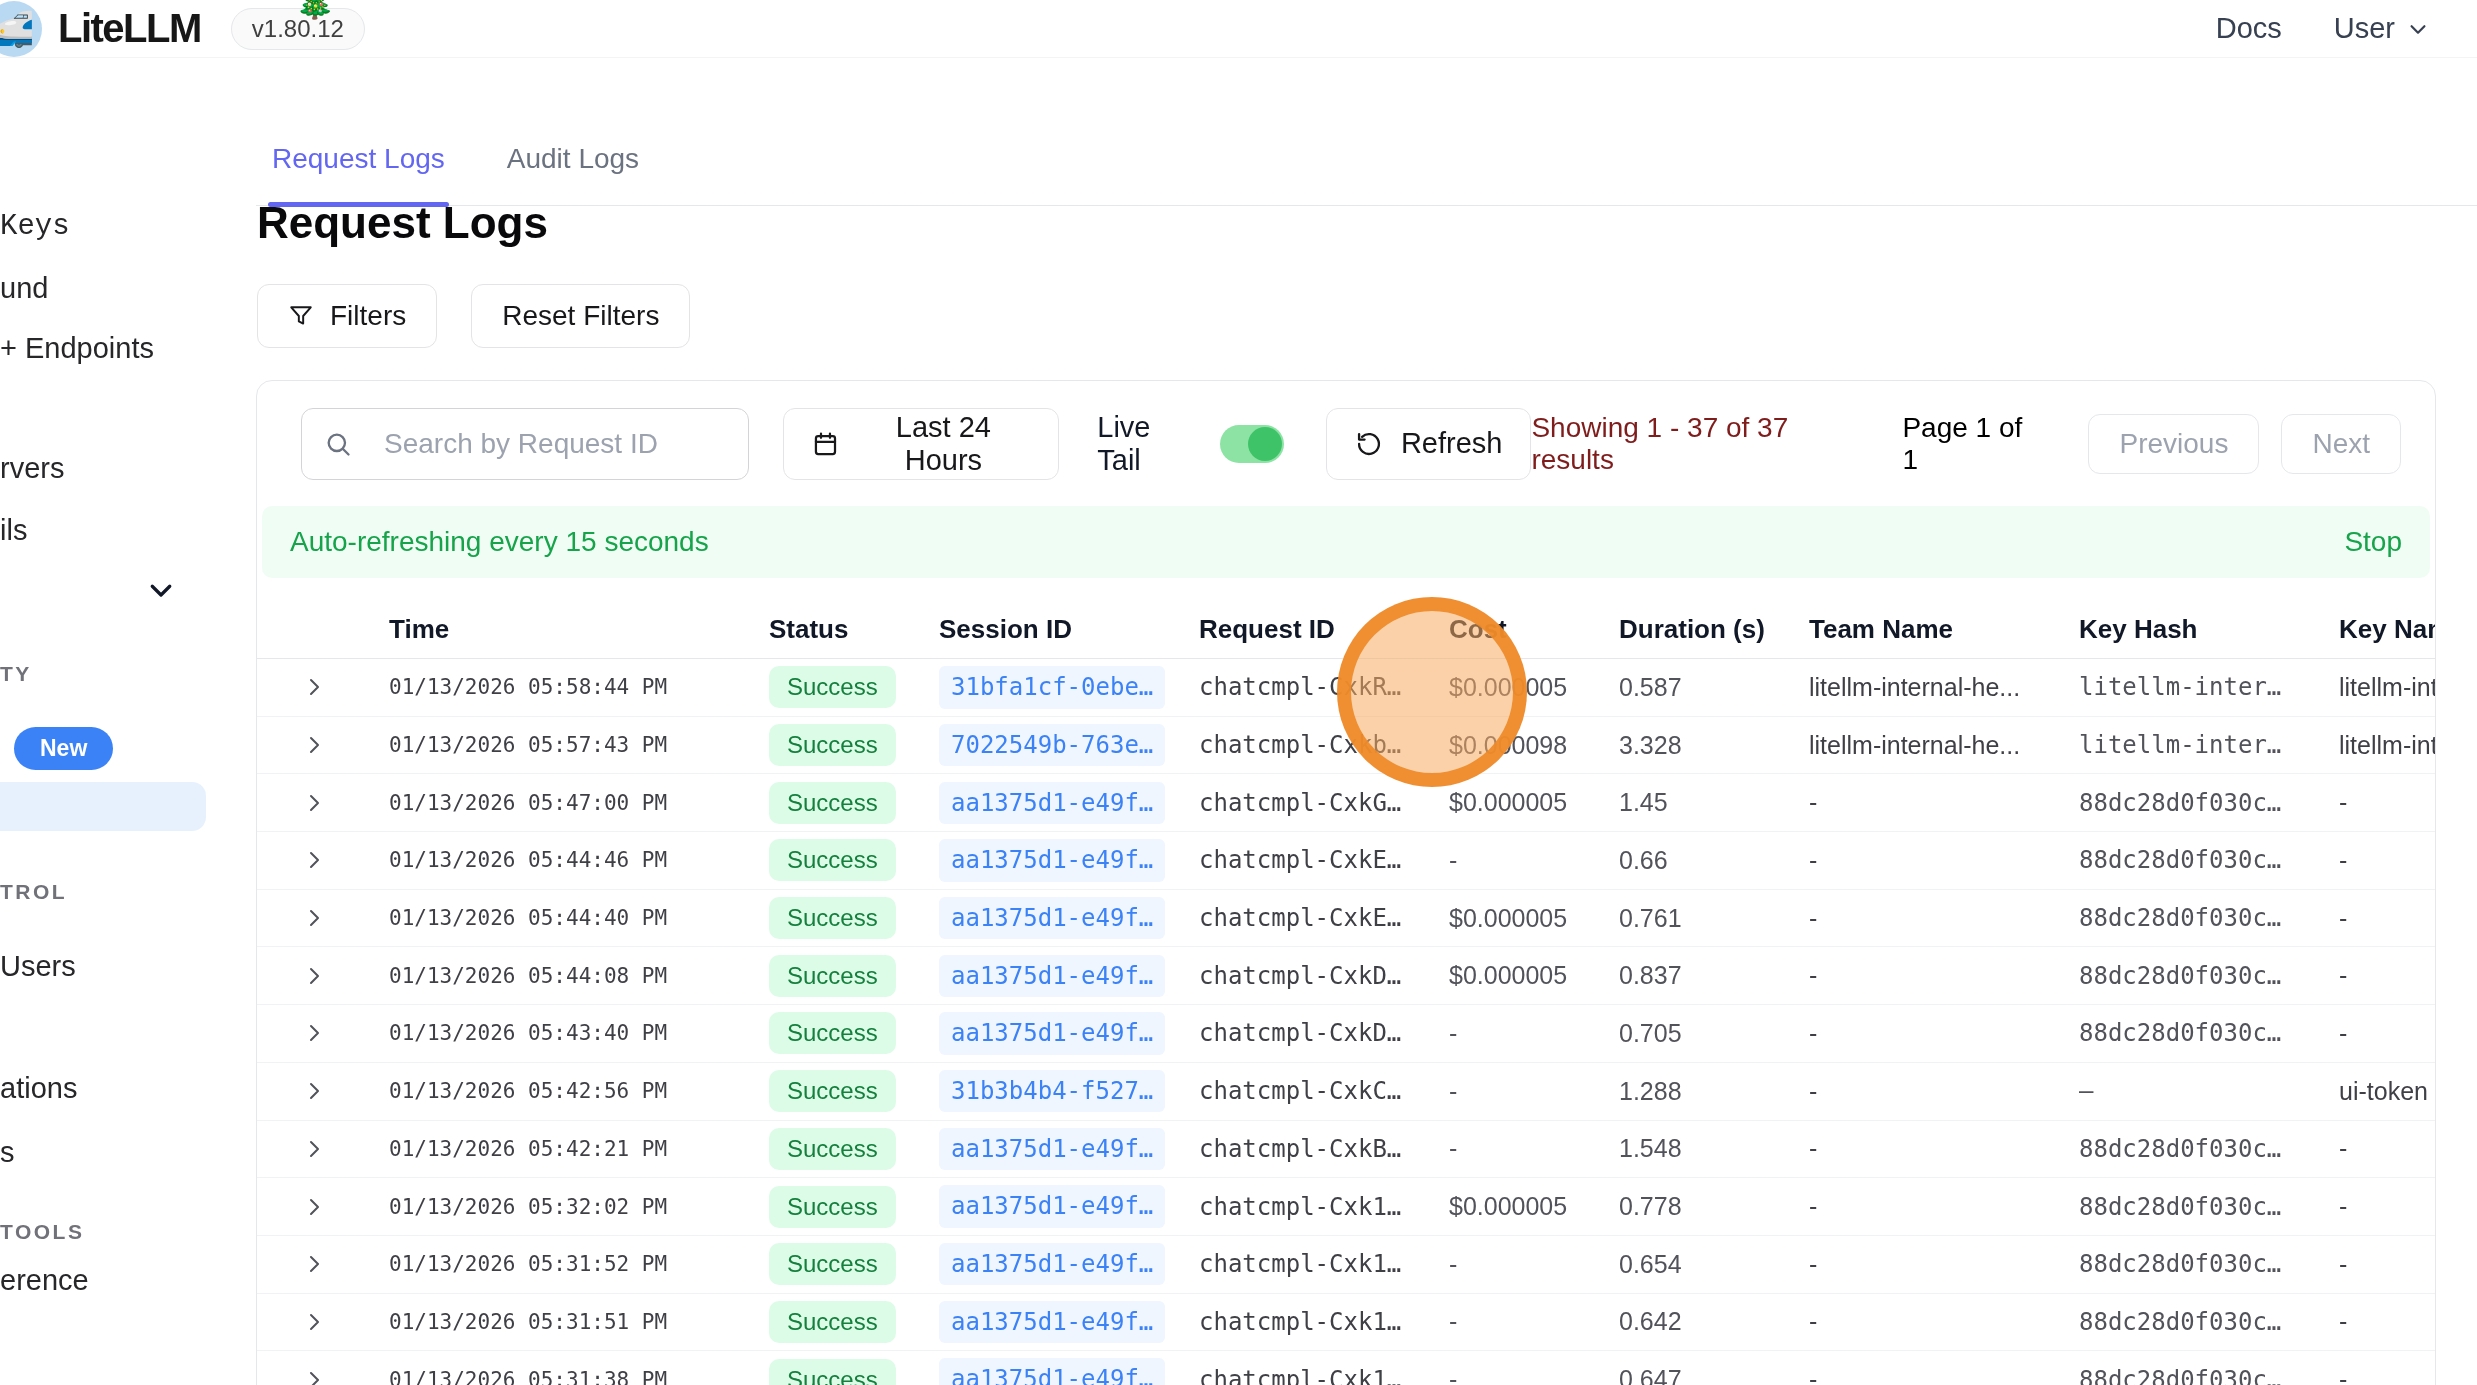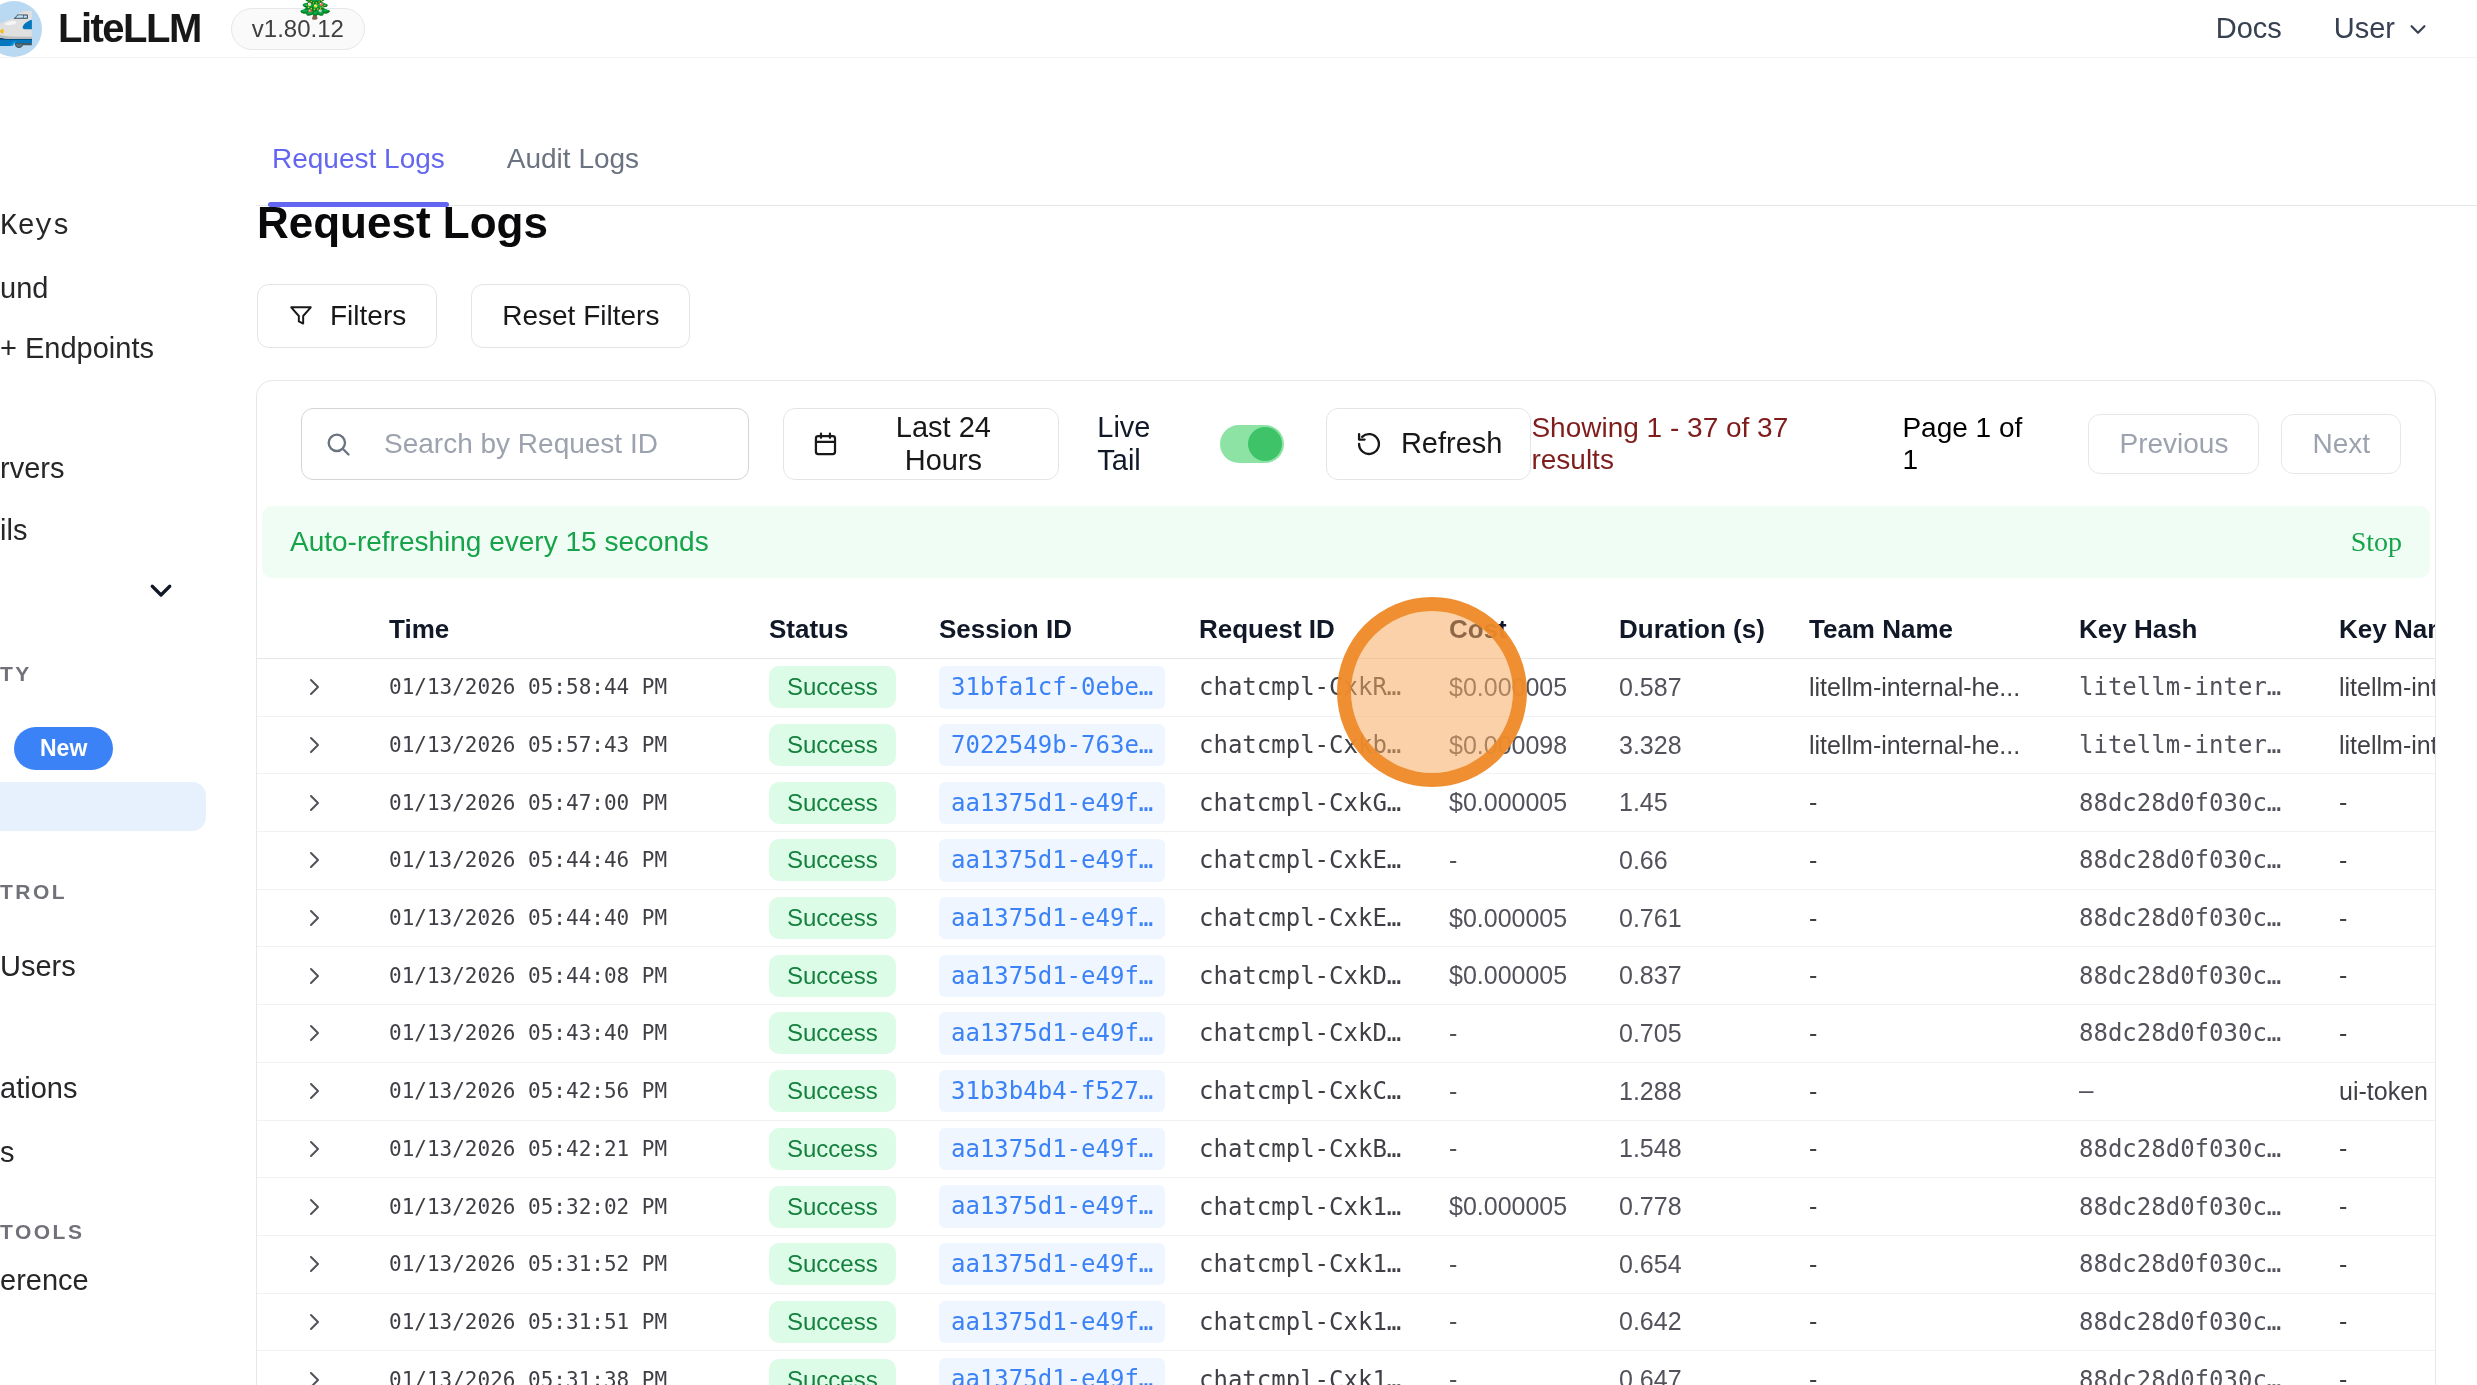--- a/index.html
+++ b/index.html
@@ -64,21 +64,21 @@
   .right-group { margin-left:auto; display:flex; align-items:center; }
   .showing { font-size:28px; color:#7f1d1d; }
   .pageinfo { font-size:28px; color:#000000; margin-left:46px; }
   .pgbtn { margin-left:22px; height:60px; padding:0 30px; display:inline-flex; align-items:center;
     background:#fff; border:1px solid #e5e7eb; border-radius:12px; font-size:28px; color:#9ca3af; cursor:pointer; }
   .pgbtn.first { margin-left:52px; }
 
   .banner { position:absolute; top:125px; left:5px; right:5px; height:72px; background:#f0fdf4;
     border-radius:10px; display:flex; align-items:center; justify-content:space-between;
     padding:0 28px; font-size:28px; color:#16a34a; }
-  .stop-link { color:#16a34a; cursor:pointer;font-family:Liberation Serif, serif; }
+  .stop-link { color:#16a34a; cursor:pointer; }
 
   
   .tablewrap { position:absolute; top:220px; left:0; right:0; --cols:114px 380px 170px 260px 250px 170px 190px 270px 260px 120px; }
   .thead { display:grid; grid-template-columns:var(--cols); height:58px; align-items:center;
     border-bottom:1px solid #e5e7eb; font-size:26px; font-weight:700; color:#111827; }
   .th { padding-left:18px; white-space:nowrap; overflow:hidden; }
   .trow { display:grid; grid-template-columns:var(--cols); height:57.7px; align-items:center;
     border-bottom:1px solid #f1f2f4; }
   .td { padding-left:18px; white-space:nowrap; overflow:hidden; }
   .c-expand { display:flex; justify-content:center; padding-left:0; cursor:pointer; color:#52525b; }

